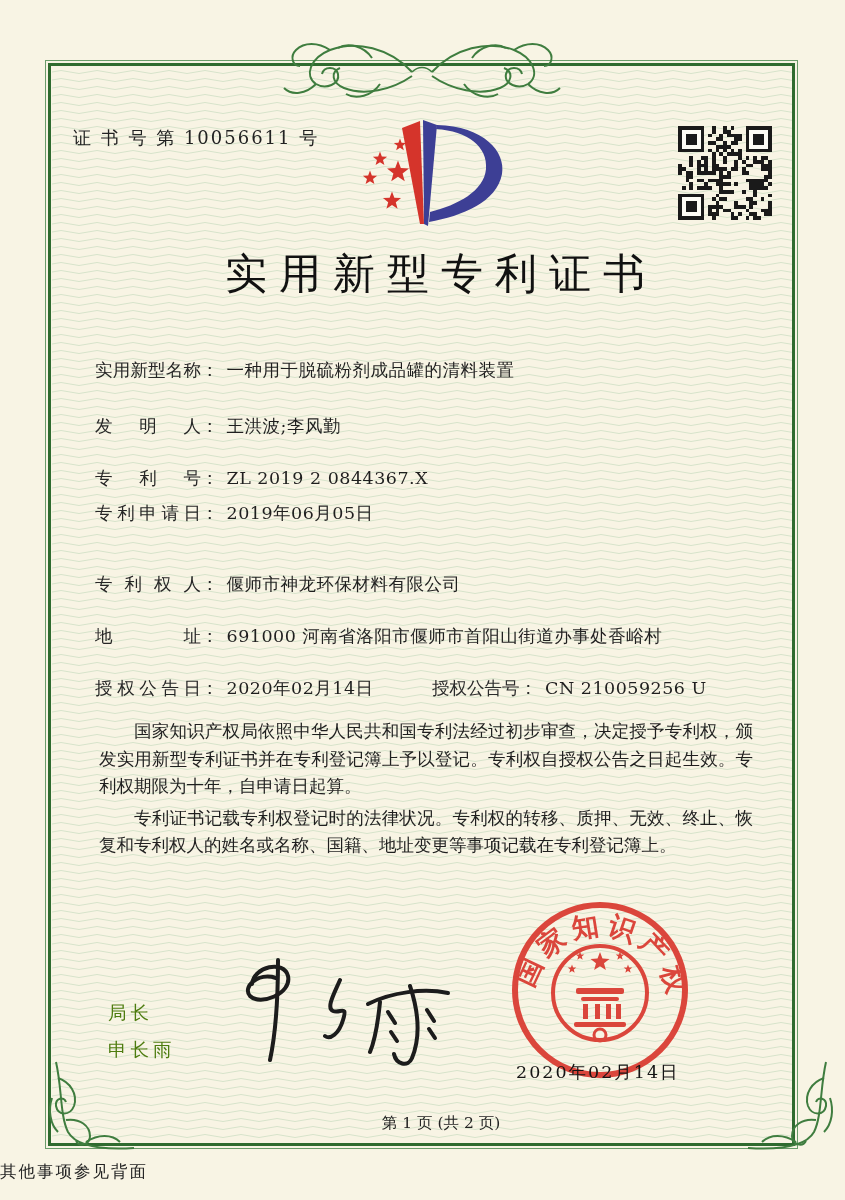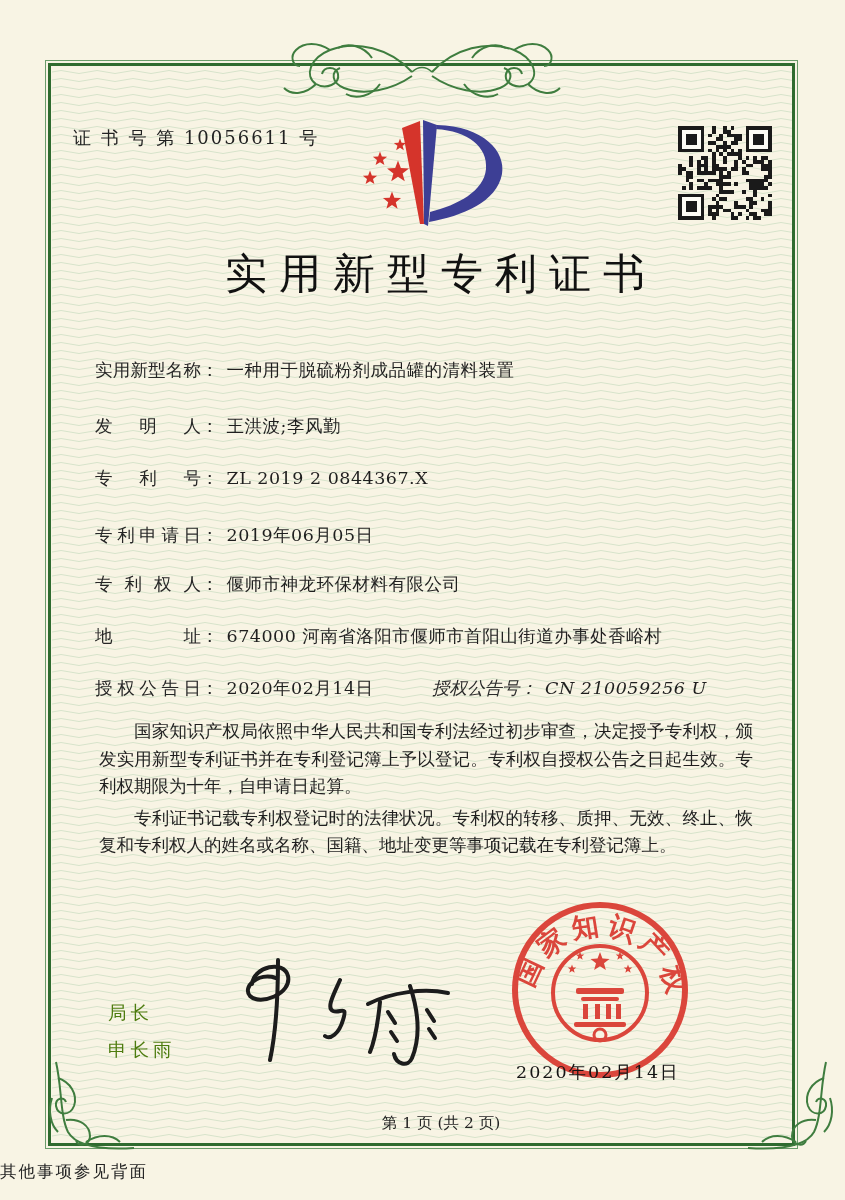--- a/index.html
+++ b/index.html
@@ -35,21 +35,21 @@
     font-size:42px;font-weight:normal;letter-spacing:12px;color:#111;
   }
   
   .row{position:absolute;left:95px;width:665px;height:26px;font-size:17.5px;white-space:nowrap;}
   .row .lab{
     display:inline-block;width:106px;text-align:justify;text-align-last:justify;
     vertical-align:top;color:#262626;
   }
   .row .colon{display:inline-block;color:#262626;}
   .row .val{display:inline-block;margin-left:8px;color:#1f1f1f;letter-spacing:0.5px;}
-  .row .pair2{position:absolute;left:337px;top:0;font-style:italic;}
+  .row .pair2{position:absolute;left:337px;top:0;}
   
   .paras{
     position:absolute;left:95px;top:714px;width:662px;
     font-size:17.5px;line-height:27.5px;text-align:justify;color:#1f1f1f;
   }
   .paras p{margin:4px;text-indent:2em;}
   
   .director{position:absolute;left:108px;top:994px;font-size:18.5px;line-height:37px;color:#4d7c0f;letter-spacing:4px;}
   .signature{position:absolute;left:222px;top:952px;}
   .seal{position:absolute;left:506px;top:896px;opacity:.92;}
@@ -332,28 +332,28 @@
 
   <div class="row" style="top:358px">
     <span class="lab">实用新型名称</span><span class="colon">：</span><span class="val">一种用于脱硫粉剂成品罐的清料装置</span>
   </div>
   <div class="row" style="top:414px">
     <span class="lab">发明人</span><span class="colon">：</span><span class="val">王洪波;李风勤</span>
   </div>
   <div class="row" style="top:466px">
     <span class="lab">专利号</span><span class="colon">：</span><span class="val">ZL 2019 2 0844367.X</span>
   </div>
-  <div class="row" style="top:523px">
+  <div class="row" style="top:501px">
     <span class="lab">专利申请日</span><span class="colon">：</span><span class="val">2019年06月05日</span>
   </div>
   <div class="row" style="top:572px">
     <span class="lab">专利权人</span><span class="colon">：</span><span class="val">偃师市神龙环保材料有限公司</span>
   </div>
   <div class="row" style="top:624px">
-    <span class="lab">地址</span><span class="colon">：</span><span class="val">674000 河南省洛阳市偃师市首阳山街道办事处香峪村</span>
+    <span class="lab">地址</span><span class="colon">：</span><span class="val">691000 河南省洛阳市偃师市首阳山街道办事处香峪村</span>
   </div>
   <div class="row" style="top:676px">
     <span class="lab">授权公告日</span><span class="colon">：</span><span class="val">2020年02月14日</span>
     <span class="pair2">
       <span>授权公告号</span><span>：</span><span class="val">CN 210059256 U</span>
     </span>
   </div>
 
   <div class="paras">
     <p>国家知识产权局依照中华人民共和国专利法经过初步审查，决定授予专利权，颁发实用新型专利证书并在专利登记簿上予以登记。专利权自授权公告之日起生效。专利权期限为十年，自申请日起算。</p>

